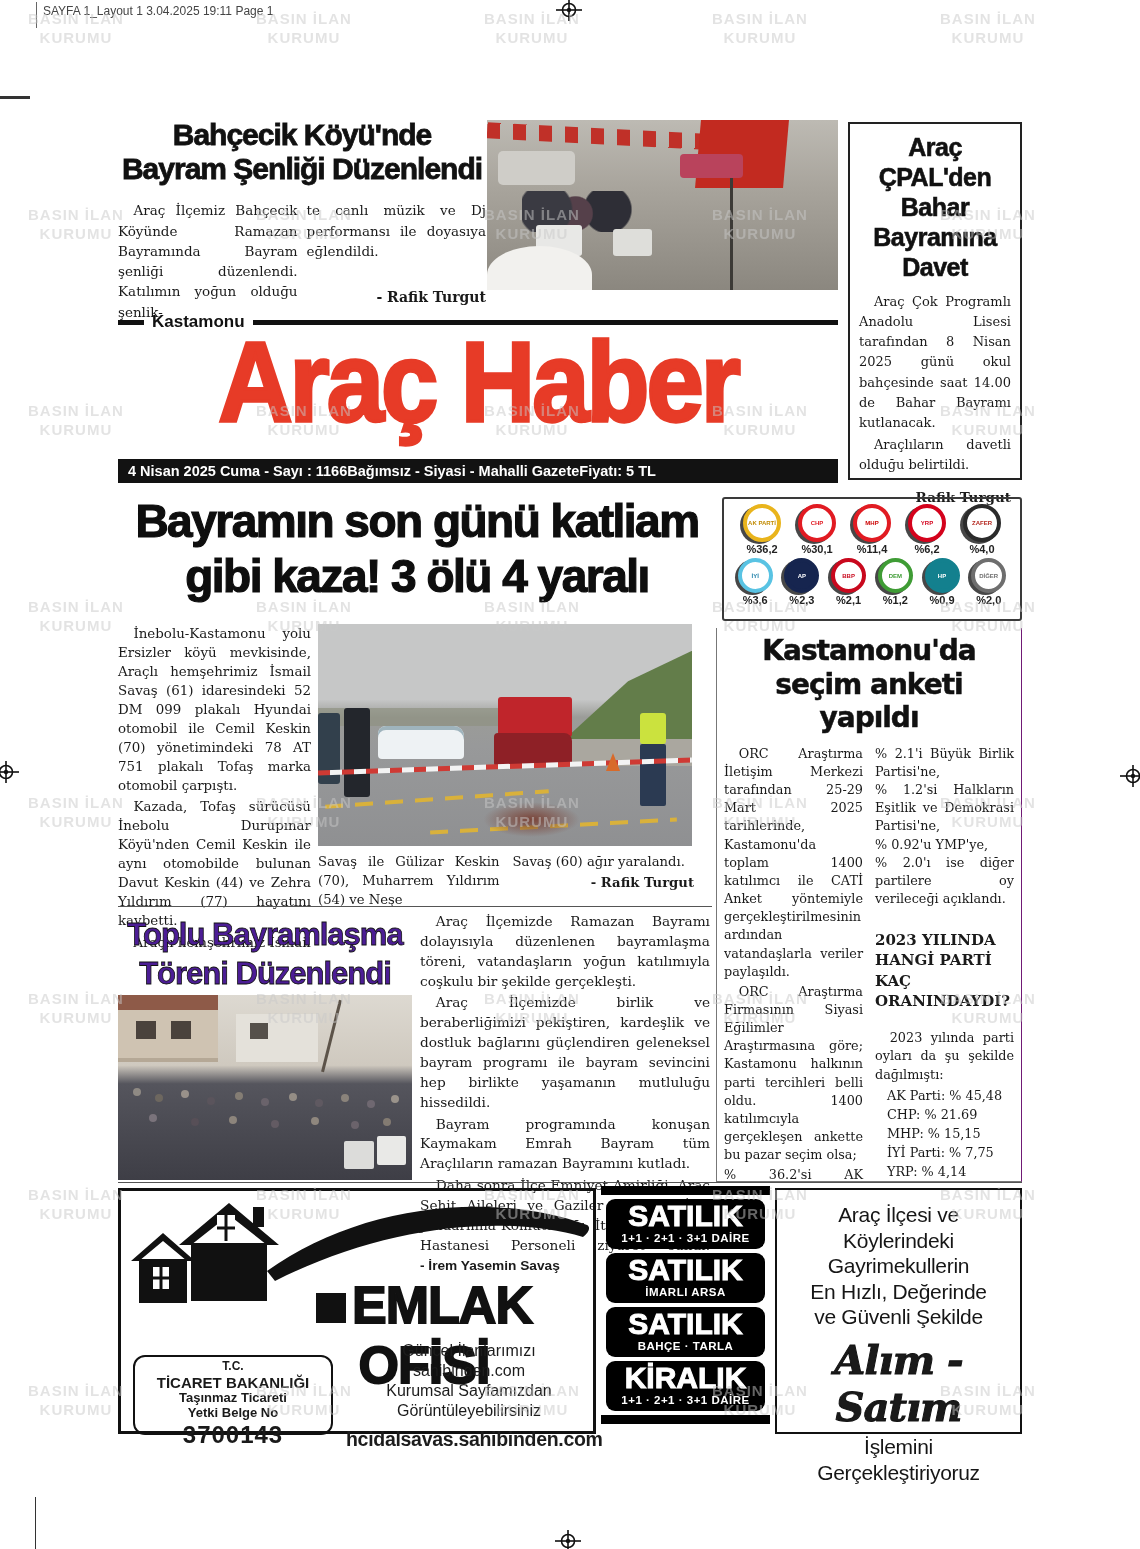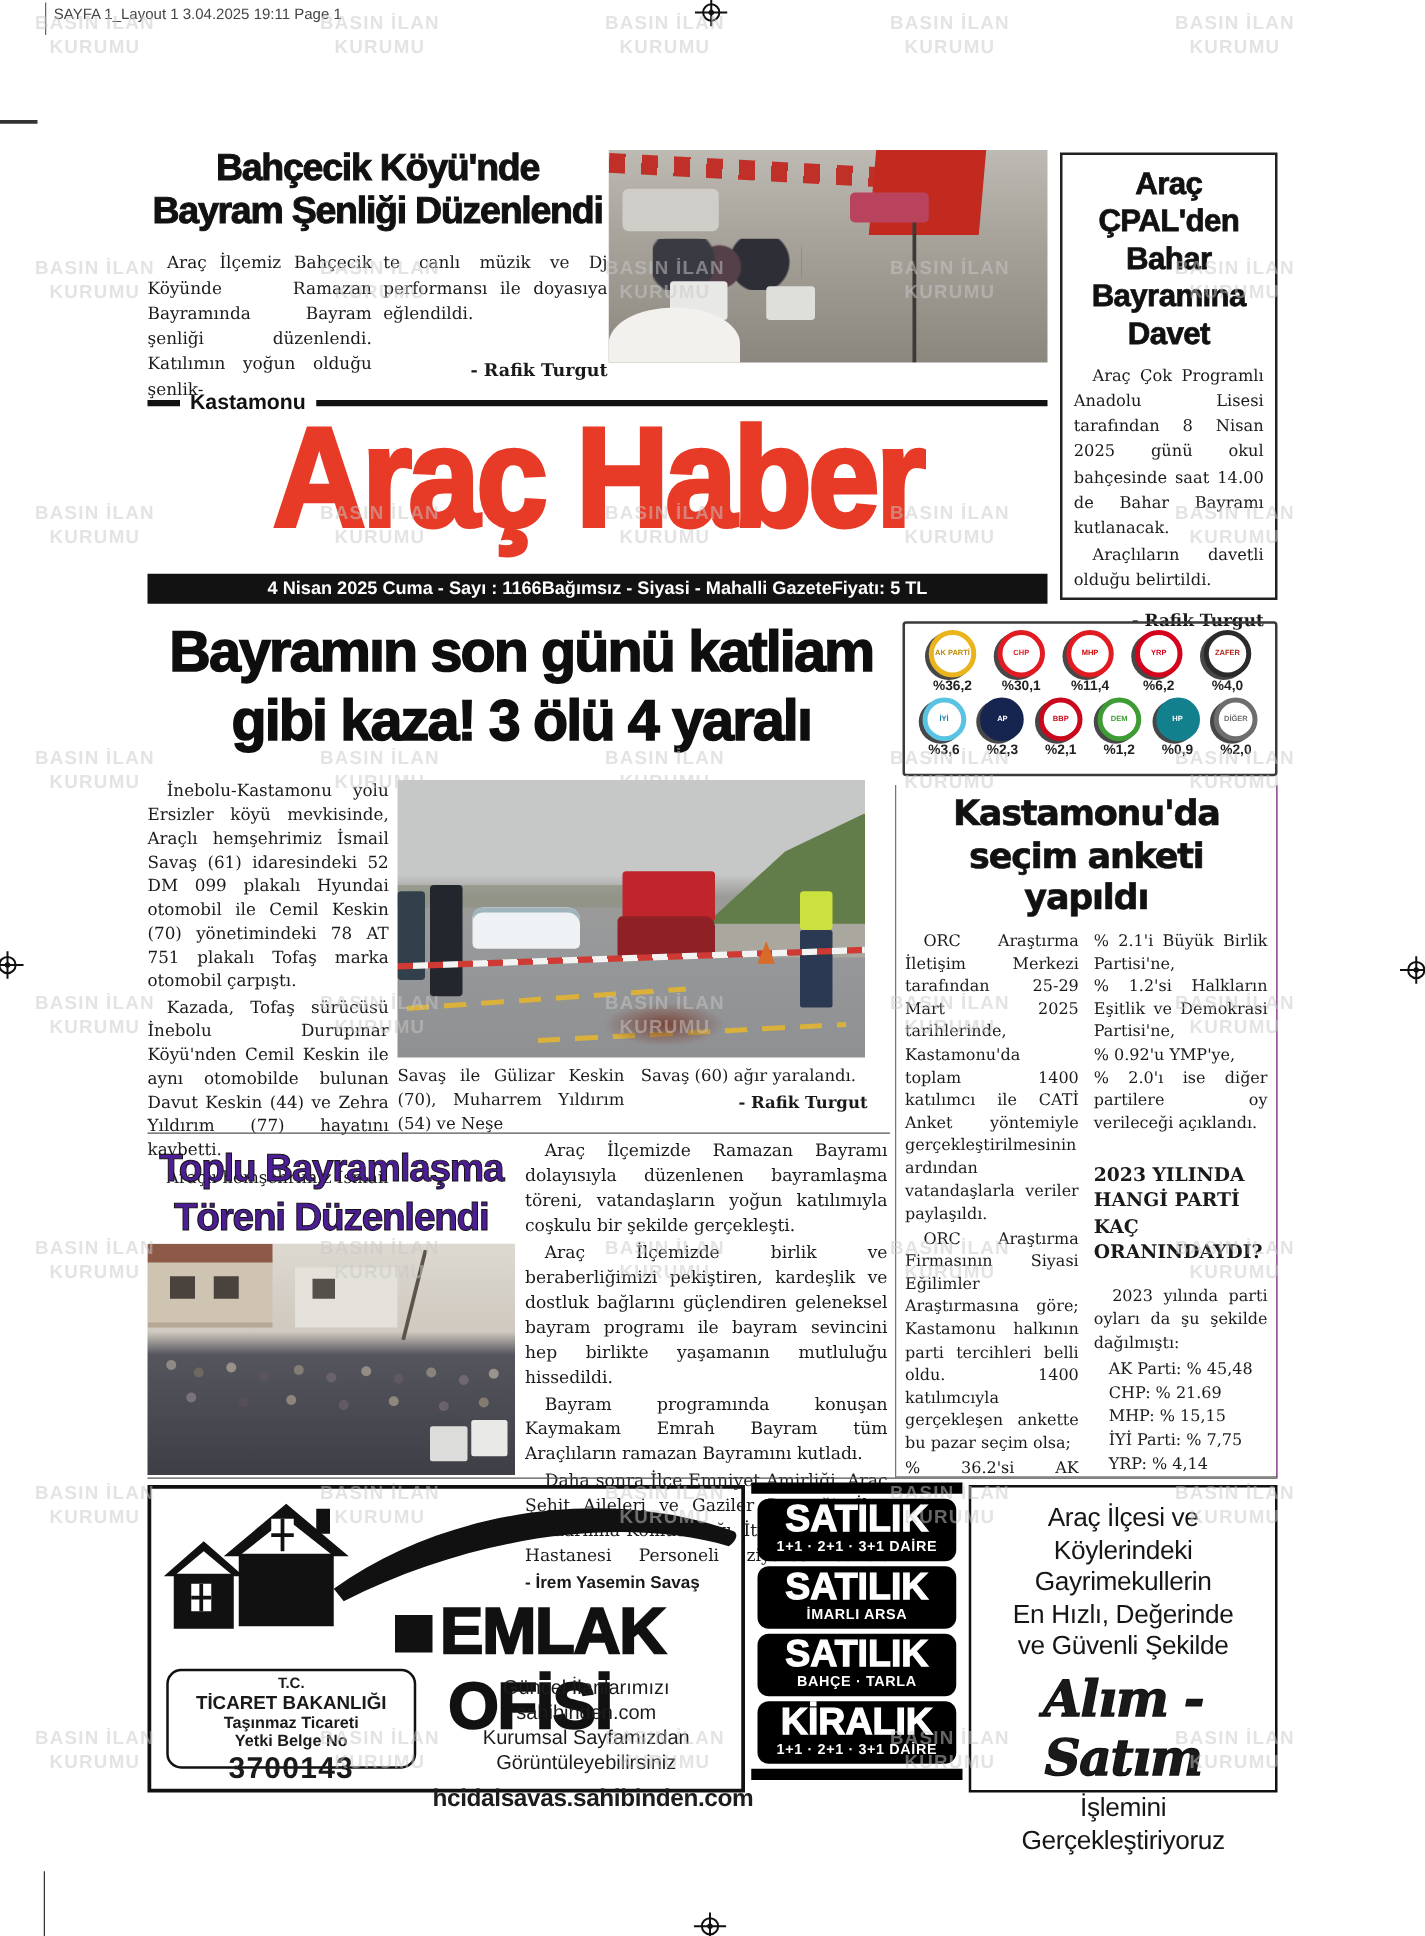--- a/index.html
+++ b/index.html
@@ -40,21 +40,21 @@
 
   
   .kasta-row{left:118px;top:312px;width:720px;display:flex;align-items:center;gap:8px;}
   .kl{height:5px;background:#111;}
   .kasta-label{font-weight:bold;font-size:17px;color:#111;}
   .mast-title{left:118px;top:316px;width:720px;height:142px;color:#e73b27;
               font-weight:bold;font-size:103px;text-align:center;line-height:1.3;
               letter-spacing:-3px;-webkit-text-stroke:3px #e73b27;
               transform:scaleY(1.1);transform-origin:center;}
   .mast-bar{left:118px;top:459px;width:720px;height:24px;background:#121212;color:#fff;
-            display:flex;justify-content:center;align-items:center;
+            display:flex;justify-content:flex-start;align-items:center;
             padding:0 10px;box-sizing:border-box;font-weight:bold;font-size:14.5px;}
 
   
   .main-head{left:118px;top:494px;width:598px;font-weight:bold;font-size:46px;line-height:1.2;
              text-align:center;letter-spacing:-1.5px;color:#0e0e0e;-webkit-text-stroke:1.2px #0e0e0e;}
 
   
   .parties{left:722px;top:497px;width:300px;height:124px;border:2px solid #3a3a3a;border-radius:3px;
            box-sizing:border-box;padding:5px 2px 2px;}
   .party-row{display:flex;justify-content:space-evenly;margin-bottom:3px;}
@@ -96,21 +96,21 @@
   
   .hrule{background:#555;height:1px;}
 
   
   .emlak{left:118px;top:1188px;width:478px;height:246px;border:3px solid #111;box-sizing:border-box;}
   .emlak-name{left:160px;top:42px;width:310px;text-align:center;font-size:32px;color:#111;
               font-weight:500;position:absolute;}
   .emlak-title{left:138px;top:84px;width:330px;text-align:center;font-size:52px;font-weight:bold;
                letter-spacing:-1px;-webkit-text-stroke:1.8px #111;color:#111;position:absolute;}
   .emlak-sq{display:inline-block;width:30px;height:30px;background:#111;margin-right:6px;}
-  .license{left:12px;top:144px;width:200px;height:80px;border:2px solid #111;border-radius:12px;
+  .license{left:12px;top:164px;width:200px;height:80px;border:2px solid #111;border-radius:12px;
            position:absolute;text-align:center;font-weight:bold;line-height:1.15;padding-top:3px;box-sizing:border-box;}
   .lic-1{font-size:12px;} .lic-2{font-size:15px;} .lic-3,.lic-4{font-size:13px;} .lic-5{font-size:24px;letter-spacing:1px;}
   .emlak-info{left:225px;top:150px;width:246px;position:absolute;text-align:center;font-size:16px;line-height:1.25;color:#1c1c1c;}
   .emlak-url{font-weight:bold;font-size:19.5px;margin-top:6px;letter-spacing:-.3px;}
 
   .listings{left:601px;top:1186px;width:169px;height:250px;box-sizing:border-box;}
   .lbar{height:9px;background:#000;}
   .listing{background:#000;color:#fff;border-radius:9px;margin:4px 5px;height:50px;
            text-align:center;padding-top:1px;box-sizing:border-box;}
   .listing-title{font-weight:bold;font-size:30px;line-height:1.05;letter-spacing:0;

